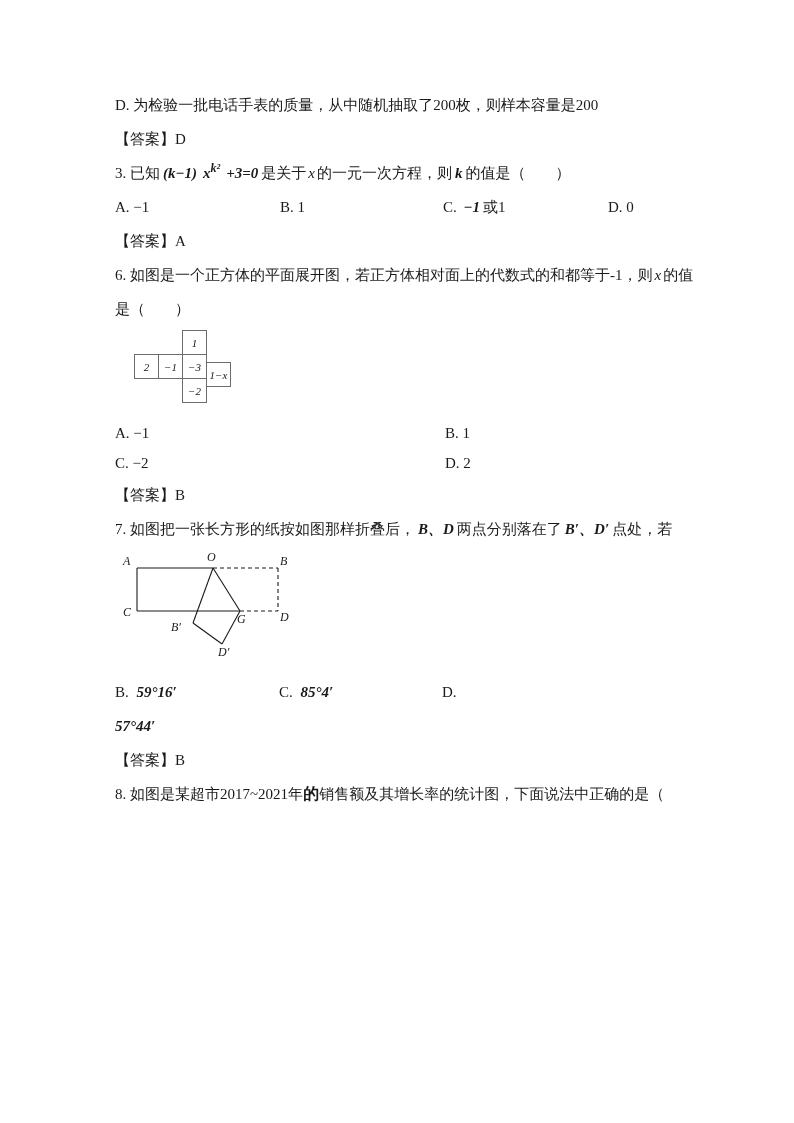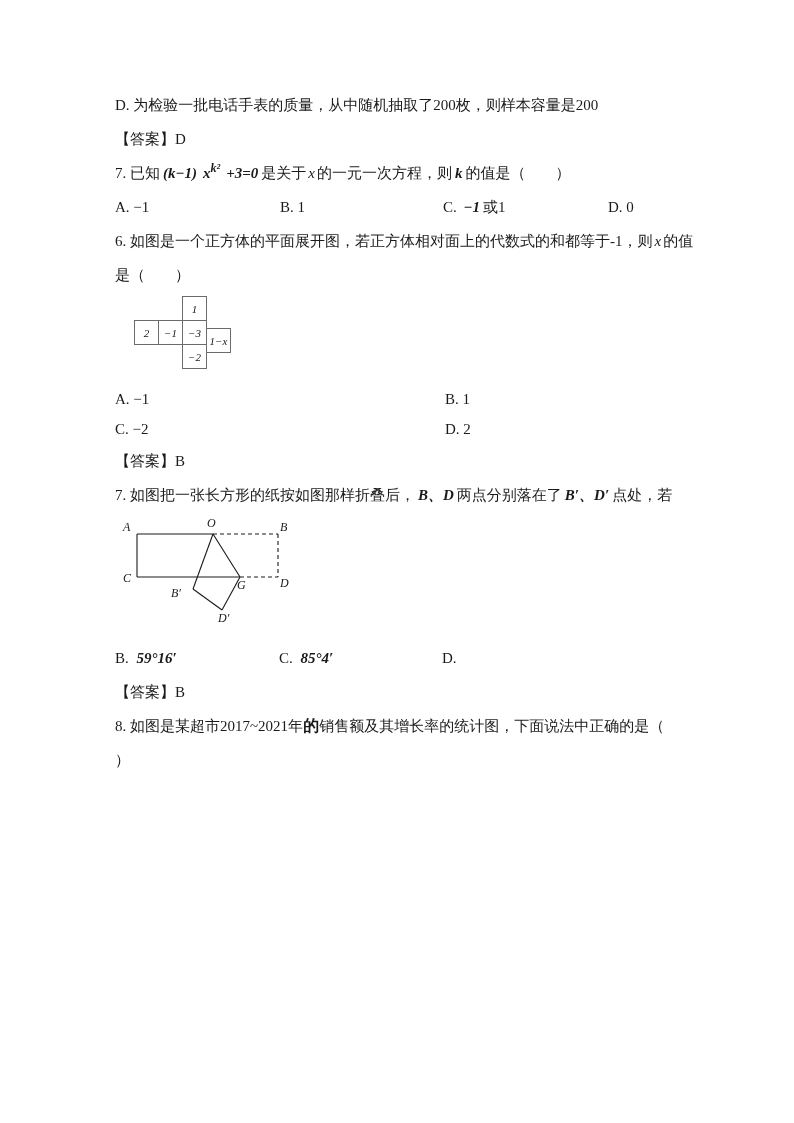--- a/index.html
+++ b/index.html
@@ -44,27 +44,28 @@
 </style>
 </head>
 <body>
 
 <div class="page">
   <div class="content">
 
     <p class="ln">D. 为检验一批电话手表的质量，从中随机抽取了200枚，则样本容量是200</p>
     <p class="ln">【答案】D</p>
 
-    <p class="ln"><span>7. 已知</span><span class="math">(k−1)</span><span class="math"><span>x</span><sup class="exp">k²</sup></span><span class="math">+3=0</span><span>是关于</span><span class="mi">x</span><span>的一元一次方程，则</span><span class="math">k</span><span>的值是（　　）</span></p>
+    <p class="ln"><span>3. 已知</span><span class="math">(k−1)</span><span class="math"><span>x</span><sup class="exp">k²</sup></span><span class="math">+3=0</span><span>是关于</span><span class="mi">x</span><span>的一元一次方程，则</span><span class="math">k</span><span>的值是（　　）</span></p>
     <div class="opt-row">
       <span class="c q5c1">A. −1</span>
       <span class="c q5c2">B. 1</span>
       <span class="c q5c3"><span>C. </span><span class="math">−1</span><span>或1</span></span>
       <span class="c">D. 0</span>
     </div>
+    <p class="ln">【答案】A</p>
 
     <p class="ln"><span>6. 如图是一个正方体的平面展开图，若正方体相对面上的代数式的和都等于-1，则</span><span class="mi">x</span><span>的值</span></p>
     <p class="ln">是（　　）</p>
 
     <div class="cube-net">
       <div class="cell cell-one">1</div>
       <div class="cell cell-two">2</div>
       <div class="cell cell-m1">−1</div>
       <div class="cell cell-m3">−3</div>
       <div class="cell cell-m2">−2</div>
@@ -110,19 +111,20 @@
           <text class="fold-label" x="103" y="108">D′</text>
         </g>
       </svg>
     </div>
 
     <div class="opt-row">
       <span class="c q7c2"><span>B. </span><span class="deg">59°16′</span></span>
       <span class="c q7c3"><span>C. </span><span class="deg">85°4′</span></span>
       <span class="c"><span>D. </span></span>
     </div>
+    <p class="ln"><span class="deg" style="padding-left:0">57°44′</span></p>
     <p class="ln">【答案】B</p>
 
     <p class="ln"><span>8. 如图是某超市2017~2021年</span><span class="bold-cn">的</span><span>销售额及其增长率的统计图，下面说法中正确的是（</span></p>
     <p class="ln">）</p>
 
   </div>
 </div>
 
 </body></html>

